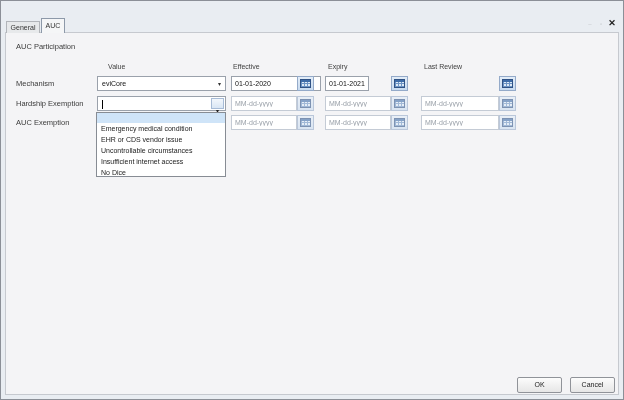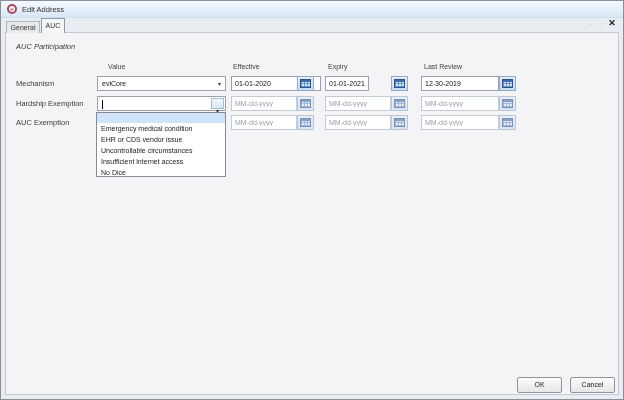--- a/index.html
+++ b/index.html
@@ -77,35 +77,31 @@
          background:linear-gradient(#fcfcfc,#e6e6e6); border:1px solid #909399;
          border-radius:2px; font-size:7px; line-height:14px; text-align:center;
          color:#222; z-index:2; }
   .btn-ok { left:516px; } .btn-cancel { left:569px; }
 </style>
 </head>
 <body>
 
 <div class="dialog">
 
-  <div class="titlebar">
-    <span class="app-icon">e</span>
-    <span class="title-text">Edit Address</span>
-  </div>
 
   <span class="winbtn min-btn">–</span>
   <span class="winbtn max-btn">▫</span>
   <span class="winbtn close-btn">✕</span>
 
   <div class="tab tab-general">General</div>
   <div class="tab tab-auc">AUC</div>
 
   <div class="page"></div>
 
-  <div class="static" style="left:15px; top:41px;font-style:italic;">AUC Participation</div>
+  <div class="static" style="left:15px; top:41px;">AUC Participation</div>
 
   <div class="colhdr" style="left:107px; top:62px;">Value</div>
   <div class="colhdr" style="left:232px; top:62px;">Effective</div>
   <div class="colhdr" style="left:327px; top:62px;">Expiry</div>
   <div class="colhdr" style="left:423px; top:62px;">Last Review</div>
 
   <div class="static" style="left:15px; top:78px;">Mechanism</div>
   <div class="static" style="left:15px; top:98px;">Hardship Exemption</div>
   <div class="static" style="left:15px; top:117px;">AUC Exemption</div>
 
@@ -114,21 +110,20 @@
     <span class="arrow">▾</span>
   </div>
   <input class="date" style="left: 230px; top: 75px; width: 90px;" value="01-01-2020">
   <div class="cal-btn" style="left:296px; top:75px;">
     <span class="cal-icon"></span>
     </div>
   <input class="date" style="left: 324px; top: 75px; width: 44px;" value="01-01-2021">
   <div class="cal-btn" style="left:390px; top:75px;">
     <span class="cal-icon"></span>
     </div>
-  <input class="date" style="left: 420px; top: 75px; width: 78px;" value="12-30-2019">
   <div class="cal-btn" style="left:498px; top:75px;">
     <span class="cal-icon"></span>
     </div>
 
   <div class="combo" style="left:96px; top:95px; width:129px;">
     <span class="caret"></span>
     <span class="dropbtn">
       <span class="arrow">▾</span>
     </span>
   </div>

